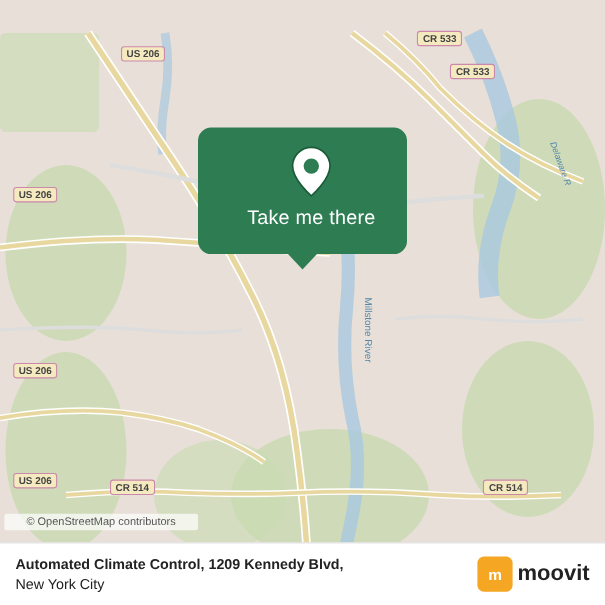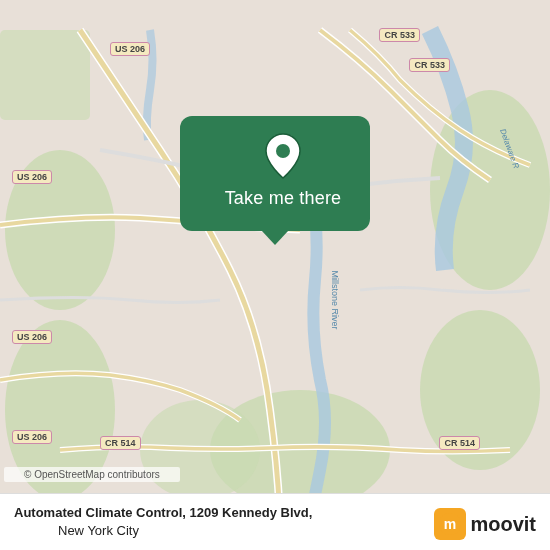--- a/index.html
+++ b/index.html
@@ -30,42 +30,41 @@
     
     .info-bar {
       position: absolute;
       bottom: 0;
       left: 0;
       right: 0;
       background: white;
       padding: 10px 14px 10px 14px;
       border-top: 1px solid #ddd;
       display: flex;
-      align-items: flex-end;
+      align-items: center;
       justify-content: space-between;
       z-index: 10;
     }
 
     .info-bar-text {
       flex: 1;
     }
 
     .info-bar-title {
       font-size: 13px;
       font-weight: 600;
       color: #222;
       line-height: 1.4;
     }
 
     .info-bar-subtitle {
       font-size: 13px;
       color: #222;
       font-weight: 400;
       line-height: 1.4;
-      margin-left: 44px;
     }
 
     .moovit-logo {
       display: flex;
       align-items: center;
       gap: 4px;
       font-weight: bold;
       font-size: 16px;
       color: #222;
       flex-shrink: 0;

